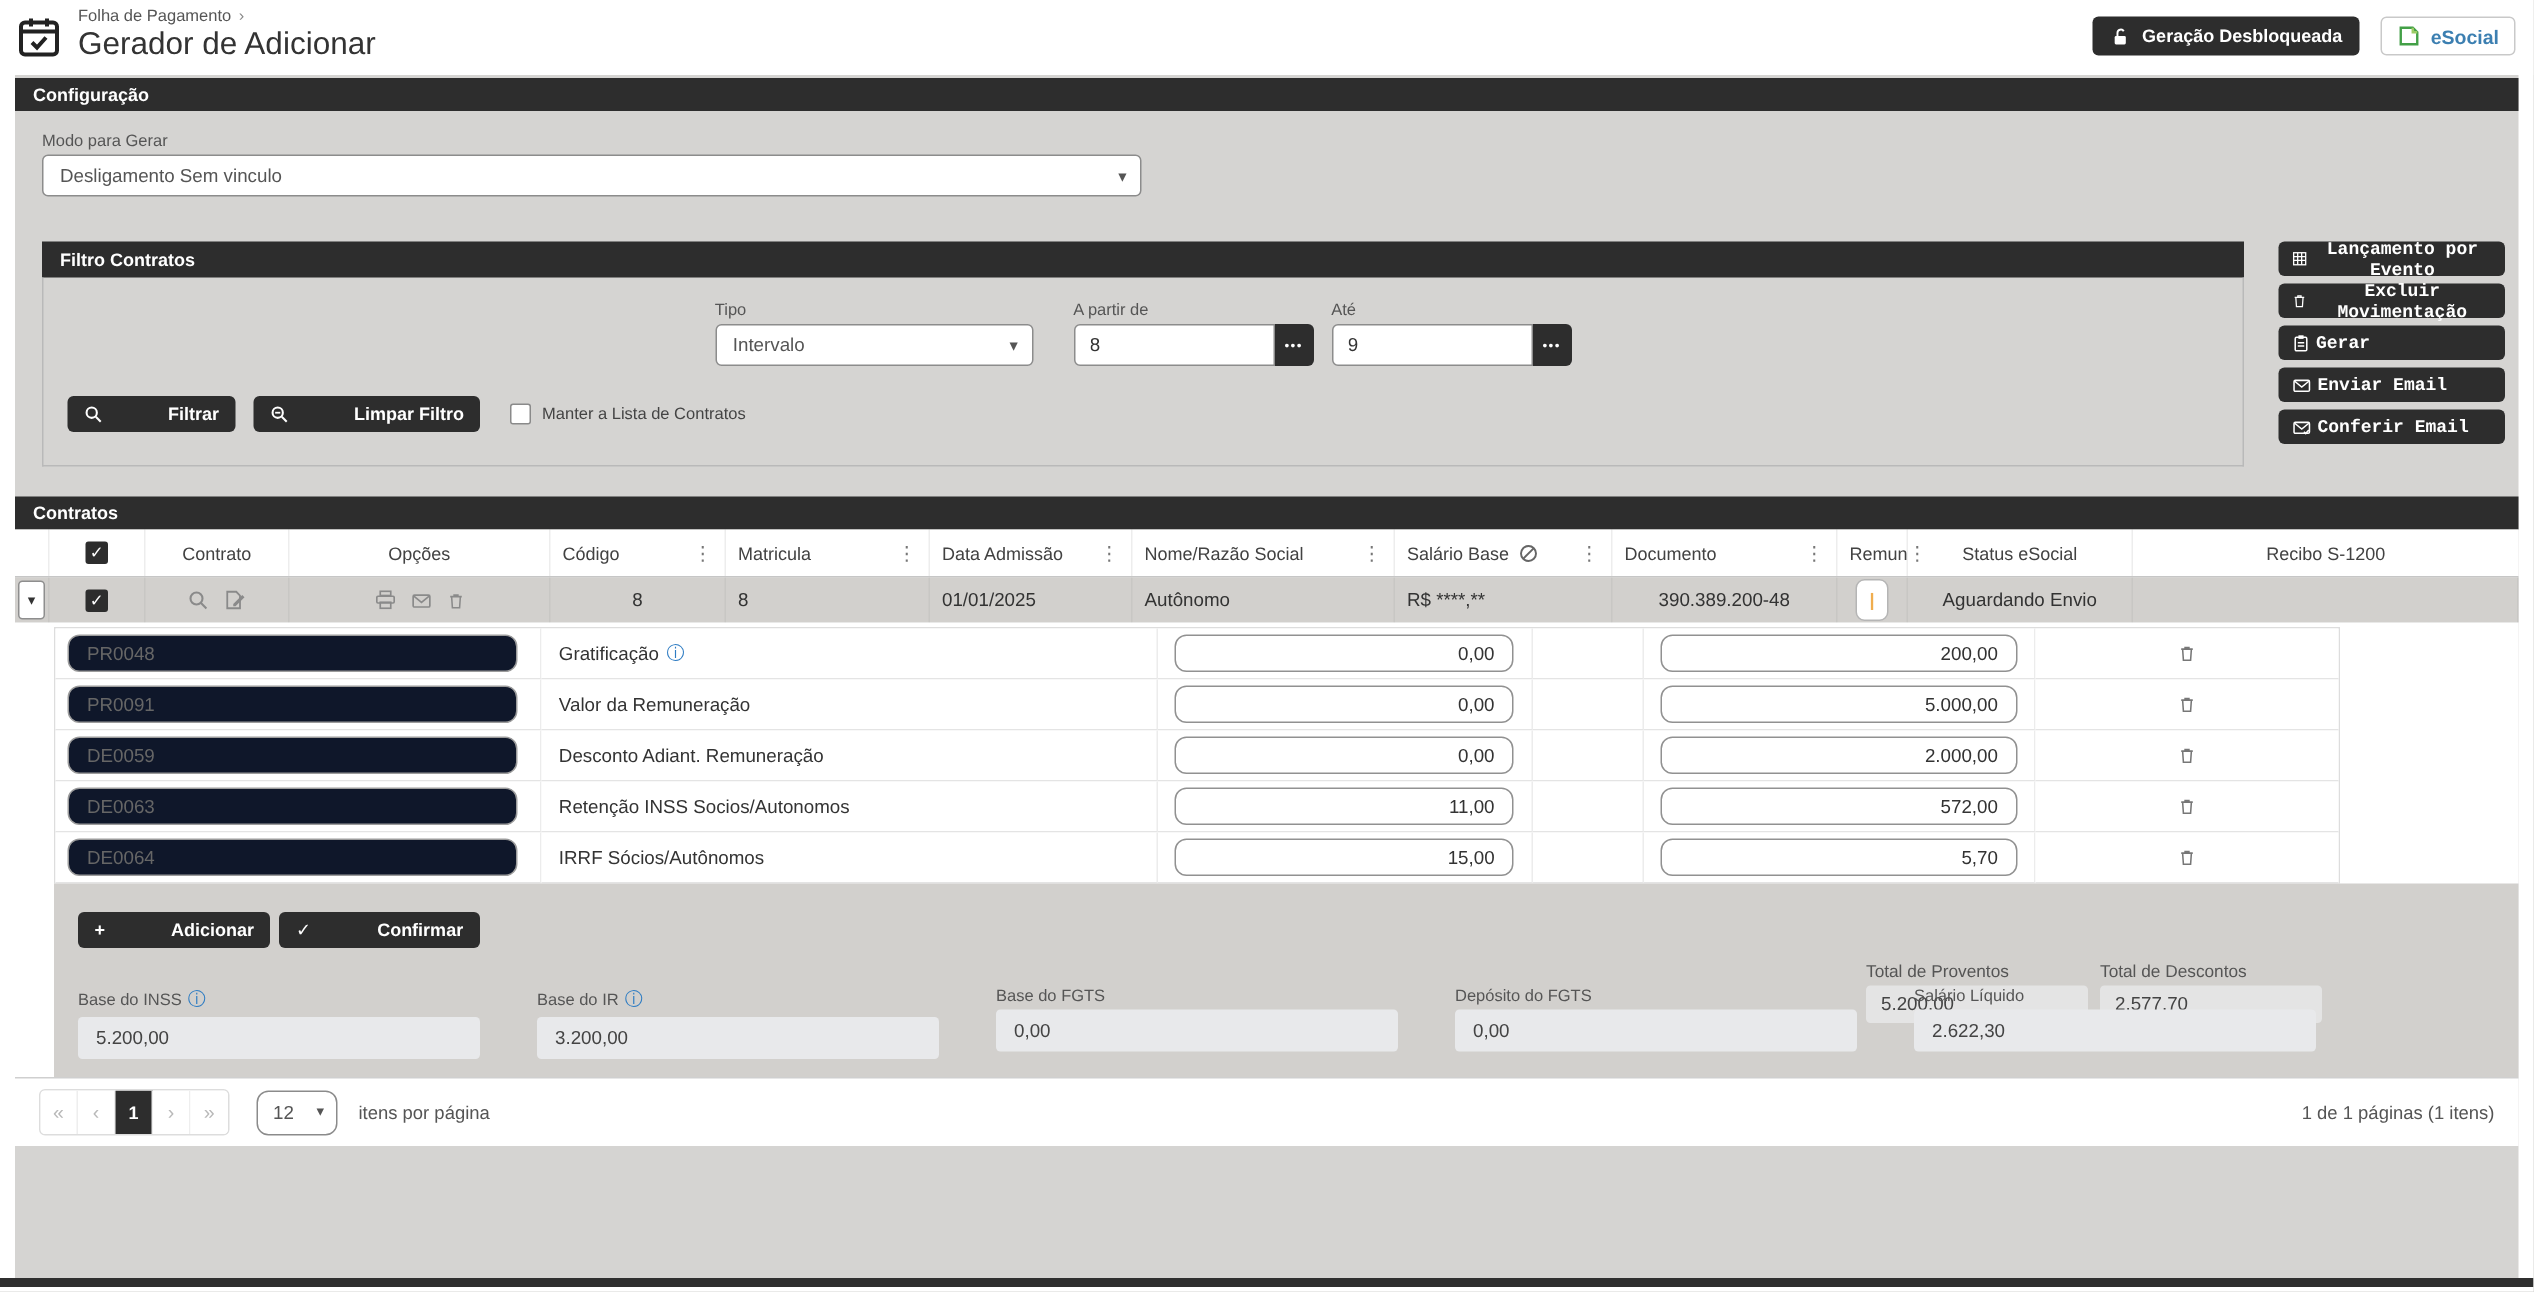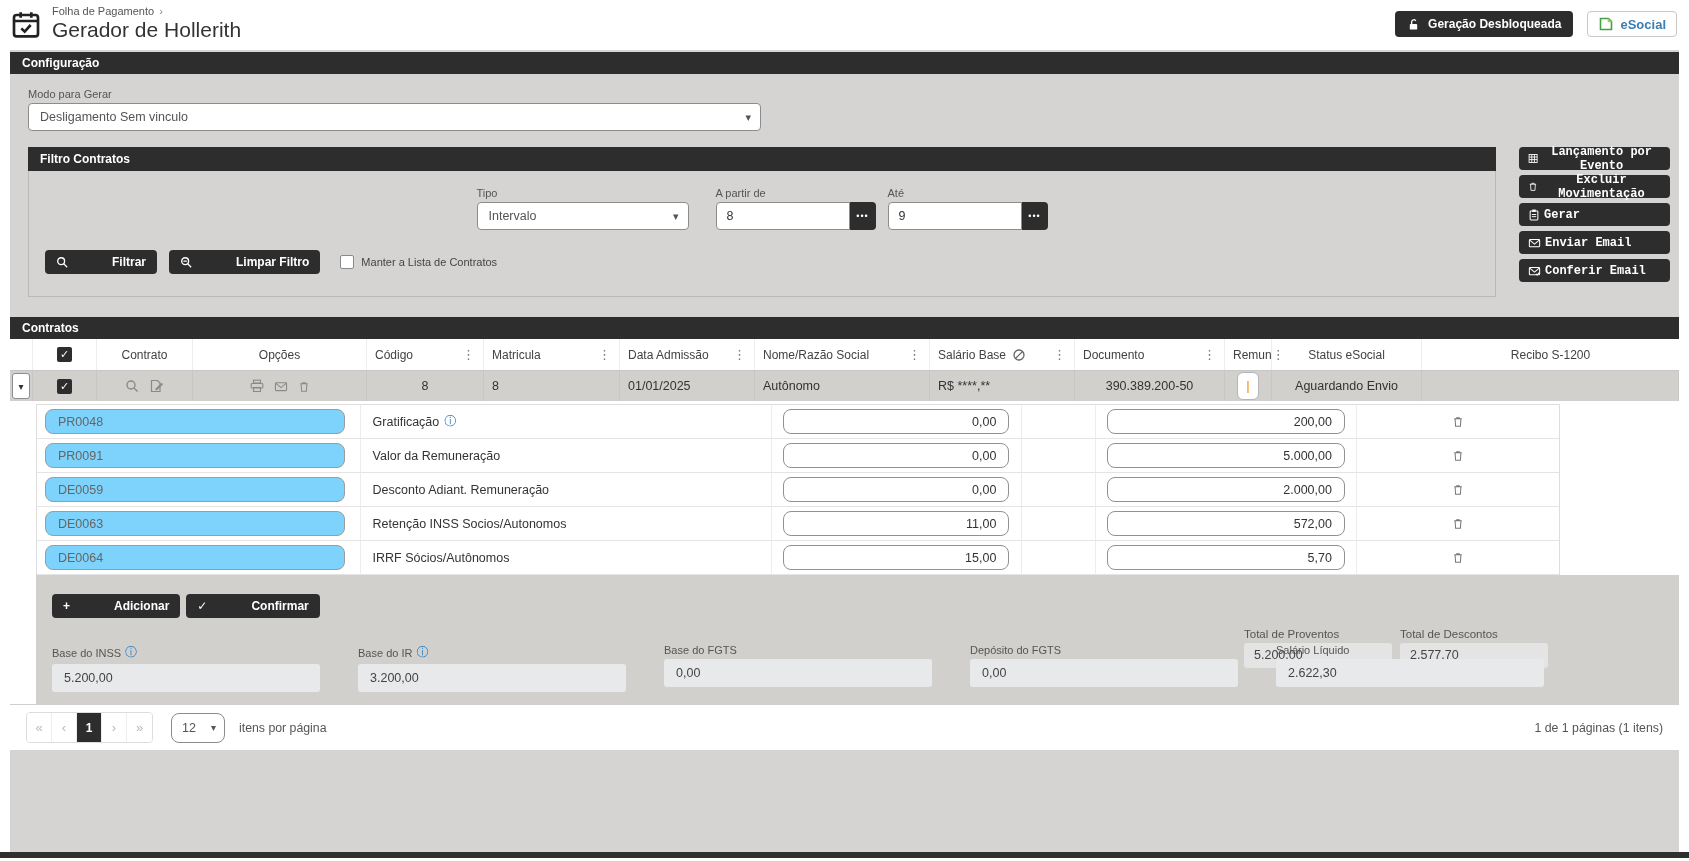--- a/index.html
+++ b/index.html
@@ -30,21 +30,21 @@
 
   .fieldlabel { font-size:11px; color:#555; margin-bottom:3px; }
   .selectbox { background:#fff; border:1px solid #8c8c8c; border-radius:4px; height:28px;
     display:flex; align-items:center; padding:0 9px 0 11px; font-size:12.5px; color:#555; cursor:pointer; }
   .selectbox .caret { margin-left:auto; color:#555; font-size:11px; }
 
   .config-body { margin:14px 0 0 18px; }
   .modo-select { width:733px; margin-top:3px; }
 
   
-  .filter-row { display:flex; align-items:flex-start; margin-top:16px; }
+  .filter-row { display:flex; align-items:flex-start; margin-top:30px; }
   .filter-panel { width:1468px; margin-left:18px; }
   .filter-panel .bar { height:24px; padding-top:5px; }
   .filter-body { border:1px solid #b9b9b9; border-top:none; padding:16px 16px 22px 16px; }
   .fields { display:flex;justify-content:center; }
   .tipo-select { width:212px; }
   .f-tipo { margin-right:27px; }
   .f-from { margin-right:12px; }
   .inputgroup { display:flex; }
   .txtinput { width:134px; height:28px; background:#fff; border:1px solid #8c8c8c;
     border-radius:4px 0 0 4px; padding:0 10px; font-size:12.5px; color:#333; font-family:inherit; }
@@ -84,21 +84,21 @@
   
   .expanded { background:#fff; padding:3px 0 0 26px; }
   .subtable { width:1524px; border:1px solid #ddd; border-bottom:none; }
   .srow { display:flex; }
   .sh { height:26px; background:#fff; font-size:12px; color:#555; display:flex; align-items:center;
         justify-content:center; border-right:1px solid #e2e2e2; border-bottom:1px solid #e2e2e2; }
   .sc { height:34px; background:#fff; display:flex; align-items:center;
         border-right:1px solid #ececec; border-bottom:1px solid #e4e4e4; }
   .s-eve{width:324px} .s-des{width:412px; padding-left:12px;} .s-ref{width:250px; justify-content:center;}
   .s-gap{width:74px} .s-val{width:262px; justify-content:center;} .s-exc{width:202px; justify-content:center; border-right:none;}
-  .eve-input { width:300px; height:25px; margin-left:8px; background:#7dd3fc; border:1px solid #9c9c9c;
+  .eve-input { width:300px; height:25px; margin-left:8px; background:#0f172a; border:1px solid #9c9c9c;
     border-radius:8px; color:#666; padding:0 12px; font-size:12.5px; font-family:inherit; }
   .num-input { height:25px; background:#fff; border:1px solid #919191; border-radius:8px;
     text-align:right; padding:0 12px; font-size:12.5px; color:#333; font-family:inherit; }
   .ref-input { width:226px; } .val-input { width:238px; }
   .desc-text { font-size:12.5px; color:#333; display:flex; align-items:center; gap:5px; }
   .infoicon { color:#2e7cc3; font-size:12px; cursor:pointer; }
   .trashbtn { background:none; border:none; color:#777; cursor:pointer; }
 
   
   .sub-footer { width:1643px; background:#d2d0cd; height:129px; position:relative; }
@@ -134,21 +134,21 @@
   <svg class="appicon" viewBox="0 0 24 24">
     <rect x="3" y="4.5" width="18" height="16" rx="2" fill="none" stroke="#222" stroke-width="2"></rect>
     <path d="M8 2.5v4M16 2.5v4M3 9h18" stroke="#222" stroke-width="2" fill="none"></path>
     <path d="M8.5 14.5l2.5 2.5 4.5-5" fill="none" stroke="#222" stroke-width="2"></path>
   </svg>
   <div class="titleblock">
     <div class="breadcrumb">
       <span>Folha de Pagamento</span>
       <span class="bc-sep">›</span>
     </div>
-    <div class="pagetitle">Gerador de Hollerith</div>
+    <div class="pagetitle">Gerador de Adicionar</div>
   </div>
   <div class="topbar-right">
     <button class="btn-dark">
       <svg width="13" height="13" viewBox="0 0 14 14">
         <rect x="3" y="6.5" width="8" height="6" rx="1" fill="#fff"></rect>
         <path d="M5 6.5V4.3a2.4 2.4 0 0 1 4.5-1.2" fill="none" stroke="#fff" stroke-width="1.4"></path>
       </svg>
       <span>Geração Desbloqueada</span>
     </button>
     <button class="btn-esocial">
@@ -348,21 +348,21 @@
         <svg width="12" height="13" viewBox="0 0 14 14">
           <path d="M2.5 3.8h9M5.5 3.8V2.5h3v1.3M3.6 3.8l.6 8.7h5.6l.6-8.7" fill="none" stroke="#8a8a8a" stroke-width="1.2"></path>
         </svg>
       </div>
     </div>
     <div class="gc c-cod center">8</div>
     <div class="gc c-mat">8</div>
     <div class="gc c-dat">01/01/2025</div>
     <div class="gc c-nom">Autônomo</div>
     <div class="gc c-sal">R$ ****,**</div>
-    <div class="gc c-doc center">390.389.200-50</div>
+    <div class="gc c-doc center">390.389.200-48</div>
     <div class="gc c-rem center">
       <div class="remun-btn">
           <span>|</span>
         </div>
     </div>
     <div class="gc c-sta center">Aguardando Envio</div>
     <div class="gc c-rec center"></div>
   </div>
 
   <div class="expanded">

